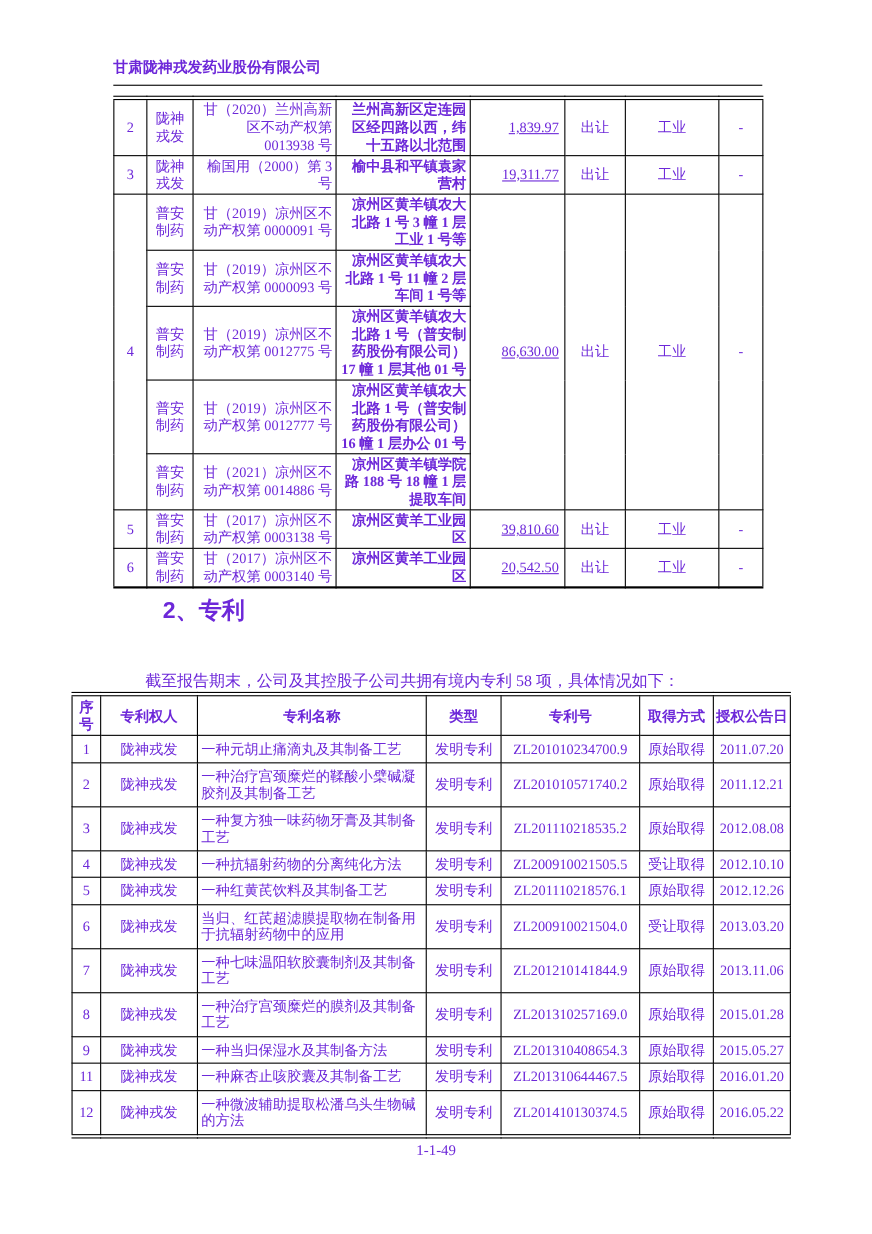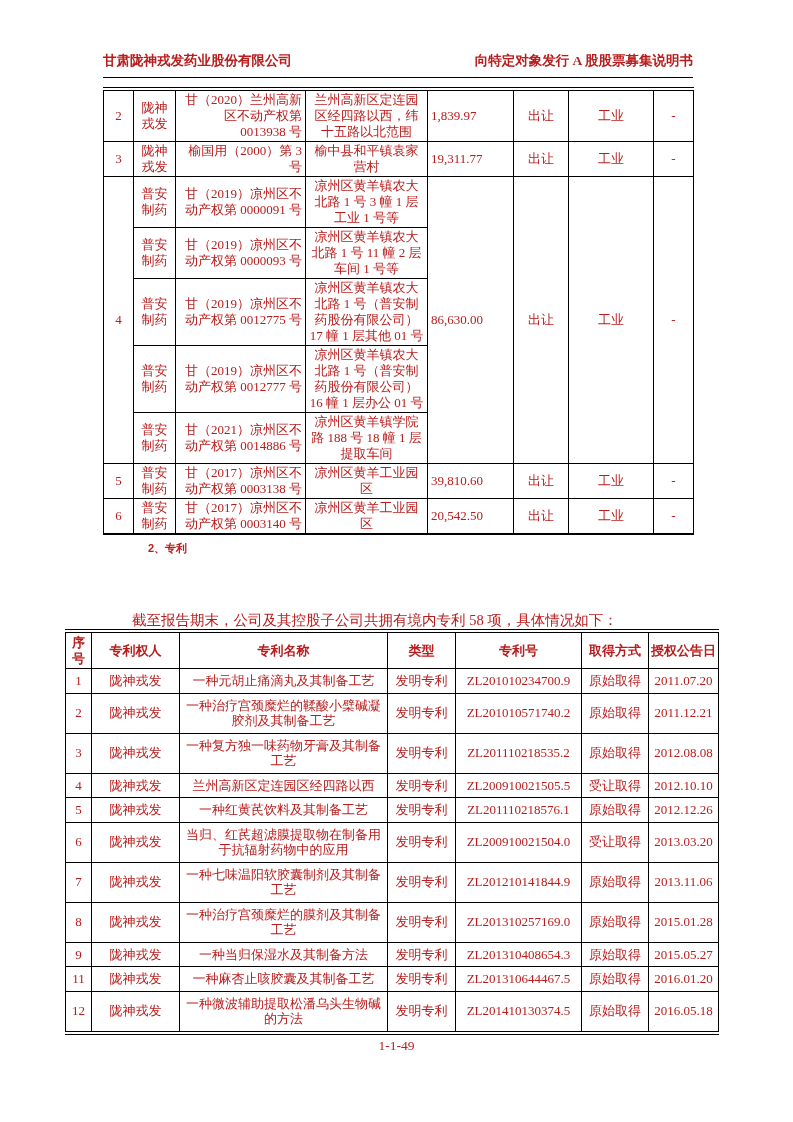--- a/index.html
+++ b/index.html
@@ -1,21 +1,21 @@
 <!DOCTYPE html>
 <html><head>
 <meta charset="utf-8">
 <style>
   html,body { margin:0; padding:0; background:#ffffff; }
   .page {
     position:relative;
     width:785px; height:1122px;
     background:#ffffff;
     font-family:"Liberation Serif","DejaVu Serif",serif;
-    color:#b91c1c;
+    color:#6d28d9;
     overflow:hidden;
   }
   
   .running-header {
     position:absolute; top:52px; left:103px; width:590px;
     display:flex; justify-content:space-between; align-items:flex-end;
     font-size:13.5px; font-weight:bold;
     padding-bottom:7px;
     border-bottom:1.5px solid #000;
   }
@@ -30,29 +30,29 @@
   .property-table td {
     border:1px solid #000;
     padding:1px 3px;
     line-height:16px;
     vertical-align:middle;
     word-break:break-word;
   }
   .c-no    { text-align:center; }
   .c-owner { text-align:center; }
   .c-cert  { text-align:right; }
-  .c-loc   { text-align:center; }
-  .c-area  { padding-right:5px !important; }
+  .c-loc   { text-align:right;font-weight:bold; }
+  .c-area  { text-align:right; padding-right:5px !important;text-decoration:underline; }
   .c-method, .c-usage, .c-note { text-align:center; }
 
   
   .section-title {
     position:absolute; top:541px; left:148px;
     font-family:"Liberation Sans","DejaVu Sans",sans-serif;
-    font-size:11px; font-weight:bold;
+    font-size:21px; font-weight:bold;
   }
   .intro {
     position:absolute; top:578px; left:103px; width:596px;
     font-size:14.5px; line-height:20px;
     text-indent:2em;
     margin-top:32px;
   }
 
   
   .patent-table {
@@ -64,36 +64,35 @@
   }
   .patent-table th, .patent-table td {
     border:1px solid #000;
     padding:4px 3px;
     line-height:15.5px;
     vertical-align:middle;
     word-break:break-word;
   }
   .patent-table th { font-weight:bold; text-align:center; padding:2px 2px; }
   .p-no, .p-owner, .p-type, .p-number, .p-method, .p-date { text-align:center; }
-  .p-name { text-align:center; }
+  .p-name { text-align:left; }
 
   
   .page-footer {
     position:absolute; top:1038px; left:0; width:793px;
     text-align:center; font-size:13.5px;
   }
 </style>
 </head>
 <body>
 
 <div class="page">
 
   <div class="running-header">
     <span>甘肃陇神戎发药业股份有限公司</span>
-    <span>向特定对象发行 A 股股票募集说明书</span>
   </div>
 
   <table class="property-table">
     <colgroup>
       <col style="width:30px">
         <col style="width:42px">
         <col style="width:130px">
         <col style="width:122px">
       <col style="width:86px">
         <col style="width:55px">
@@ -223,21 +222,21 @@
           <td class="p-owner">陇神戎发</td>
           <td class="p-name">一种复方独一味药物牙膏及其制备工艺</td>
           <td class="p-type">发明专利</td>
           <td class="p-number">ZL201110218535.2</td>
           <td class="p-method">原始取得</td>
           <td class="p-date">2012.08.08</td>
         </tr>
         <tr>
           <td class="p-no">4</td>
           <td class="p-owner">陇神戎发</td>
-          <td class="p-name">兰州高新区定连园区经四路以西</td>
+          <td class="p-name">一种抗辐射药物的分离纯化方法</td>
           <td class="p-type">发明专利</td>
           <td class="p-number">ZL200910021505.5</td>
           <td class="p-method">受让取得</td>
           <td class="p-date">2012.10.10</td>
         </tr>
         <tr>
           <td class="p-no">5</td>
           <td class="p-owner">陇神戎发</td>
           <td class="p-name">一种红黄芪饮料及其制备工艺</td>
           <td class="p-type">发明专利</td>
@@ -290,21 +289,21 @@
           <td class="p-method">原始取得</td>
           <td class="p-date">2016.01.20</td>
         </tr>
         <tr>
           <td class="p-no">12</td>
           <td class="p-owner">陇神戎发</td>
           <td class="p-name">一种微波辅助提取松潘乌头生物碱的方法</td>
           <td class="p-type">发明专利</td>
           <td class="p-number">ZL201410130374.5</td>
           <td class="p-method">原始取得</td>
-          <td class="p-date">2016.05.18</td>
+          <td class="p-date">2016.05.22</td>
         </tr>
       </tbody>
   </table>
 
   <div class="page-footer">
     <span>1-1-49</span>
   </div>
 
 </div>
 

